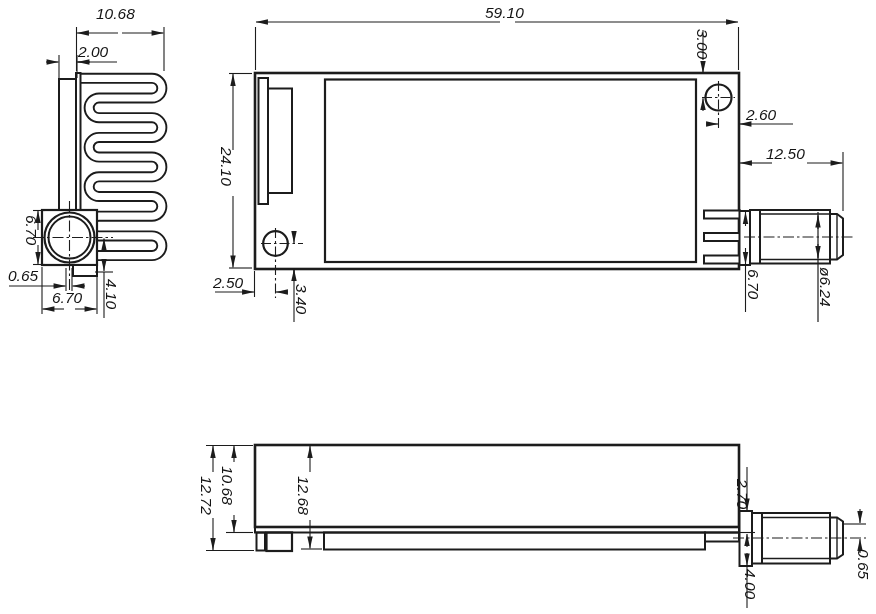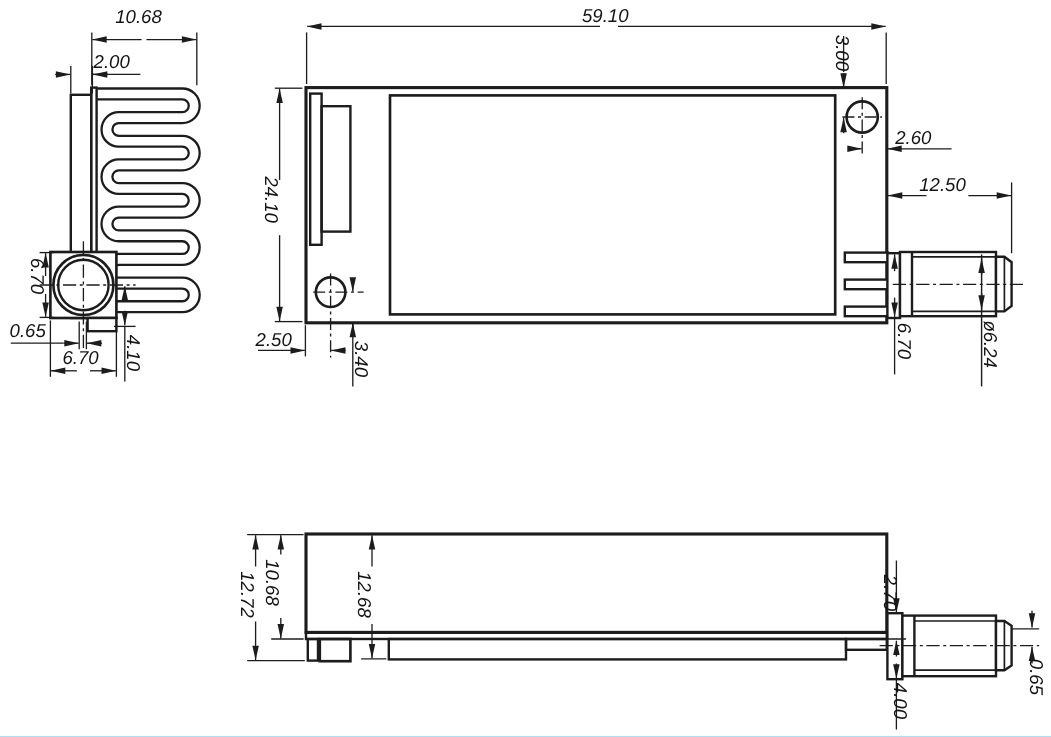--- a/index.html
+++ b/index.html
@@ -1,16 +1,16 @@
 <!DOCTYPE html>
 <html><head>
 <meta charset="utf-8">
 <style>
   html,body{margin:0;padding:0;background:#f4f4f4;}
-  .stage{position:relative;width:876px;height:614px;background:#0ea5e9;overflow:hidden;
+  .stage{position:relative;width:876px;height:614px;background:#7dd3fc;overflow:hidden;
          font-family:"Liberation Sans", sans-serif;}
   svg{display:block}
   text.dim{font-family:"Liberation Sans", sans-serif;font-style:italic;font-size:15.5px;fill:#141414;}
 </style>
 </head>
 <body>
 
 <div class="stage">
 <svg width="876" height="614" viewBox="0 0 876 614">
   <defs>

